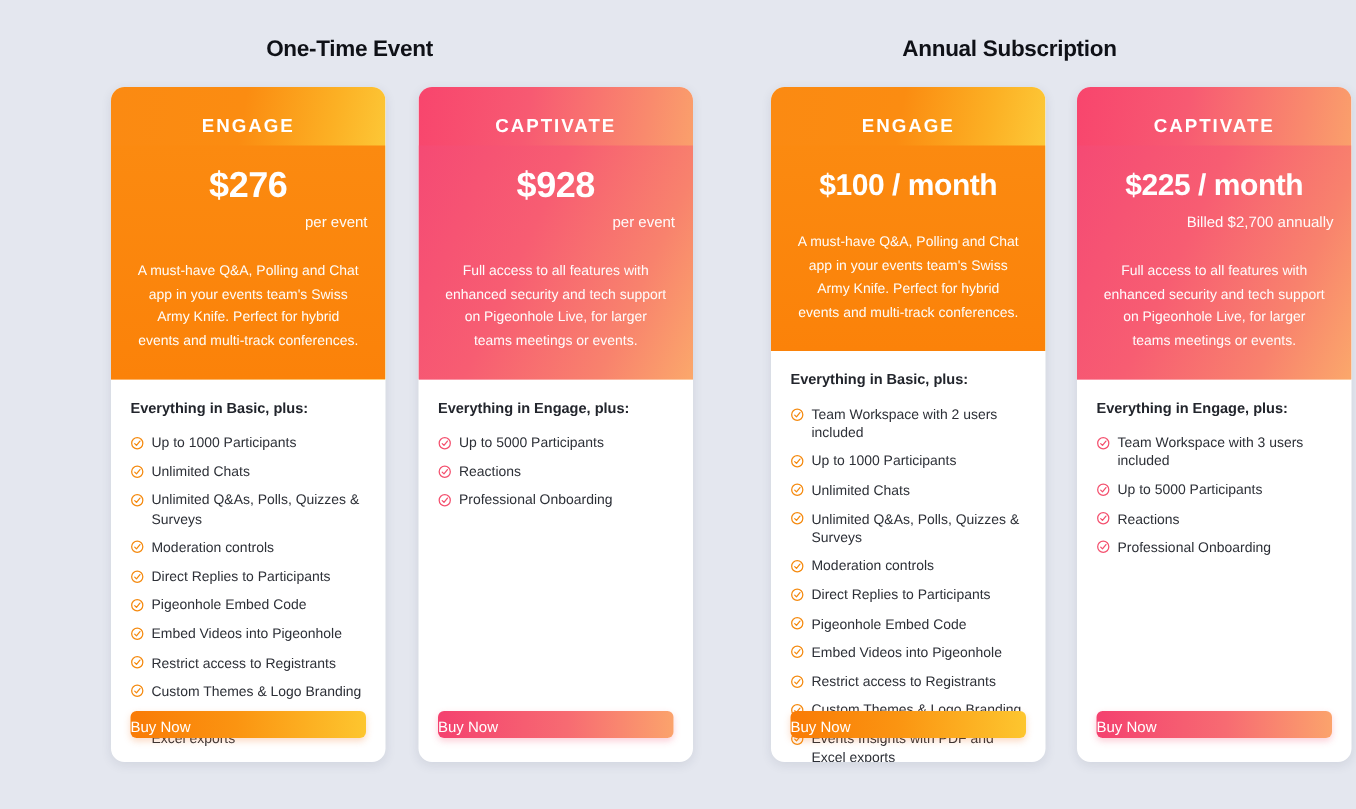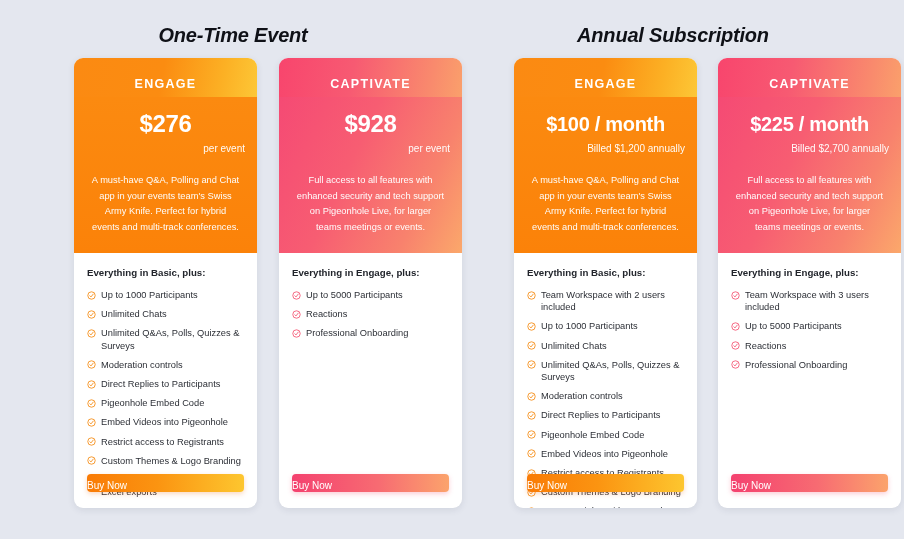--- a/index.html
+++ b/index.html
@@ -14,26 +14,25 @@
     position: relative;
     width: 904px;
     height: 539px;
     background: #e4e7ef;
   }
 
   
   .section-title {
     position: absolute;
     top: 24px;
-    font-size: 20px;
+    font-size: 15px;
     font-weight: bold;
     color: #0f1117;
     letter-spacing: -0.2px;
     text-align: center;
-    font-style: italic;
   }
   #title-onetime { left: 38px; width: 390px; }
   #title-annual  { left: 478px; width: 390px; }
 
   
   .card {
     position: absolute;
     top: 58px;
     width: 183px;
     height: 450px;
@@ -303,21 +302,20 @@
     </div>
     <div class="buy-wrap">
       <button class="buy-btn pink">Buy Now</button>
     </div>
   </div>
 
   <div class="card" id="card-2">
     <div class="card-head orange">
       <div class="plan-name">ENGAGE</div>
       <div class="price small">$100 / month</div>
-      <div class="price-sub">Billed $1,200 annually</div>
       <div class="plan-desc">A must-have Q&amp;A, Polling and Chat app in your events team's Swiss Army Knife. Perfect for hybrid events and multi-track conferences.</div>
     </div>
     <div class="card-body">
       <div class="features-title">Everything in Basic, plus:</div>
       <ul class="features">
             <li>
               <svg viewBox="0 0 16 16" class="check-icon">
                 <circle cx="8" cy="8" r="6.6" fill="none" stroke="#f58a0f" stroke-width="1.5"></circle>
                 <path d="M5 8.4 L7.1 10.5 L11.2 5.4" fill="none" stroke="#f58a0f" stroke-width="1.5" stroke-linecap="round" stroke-linejoin="round"></path>
               </svg>

